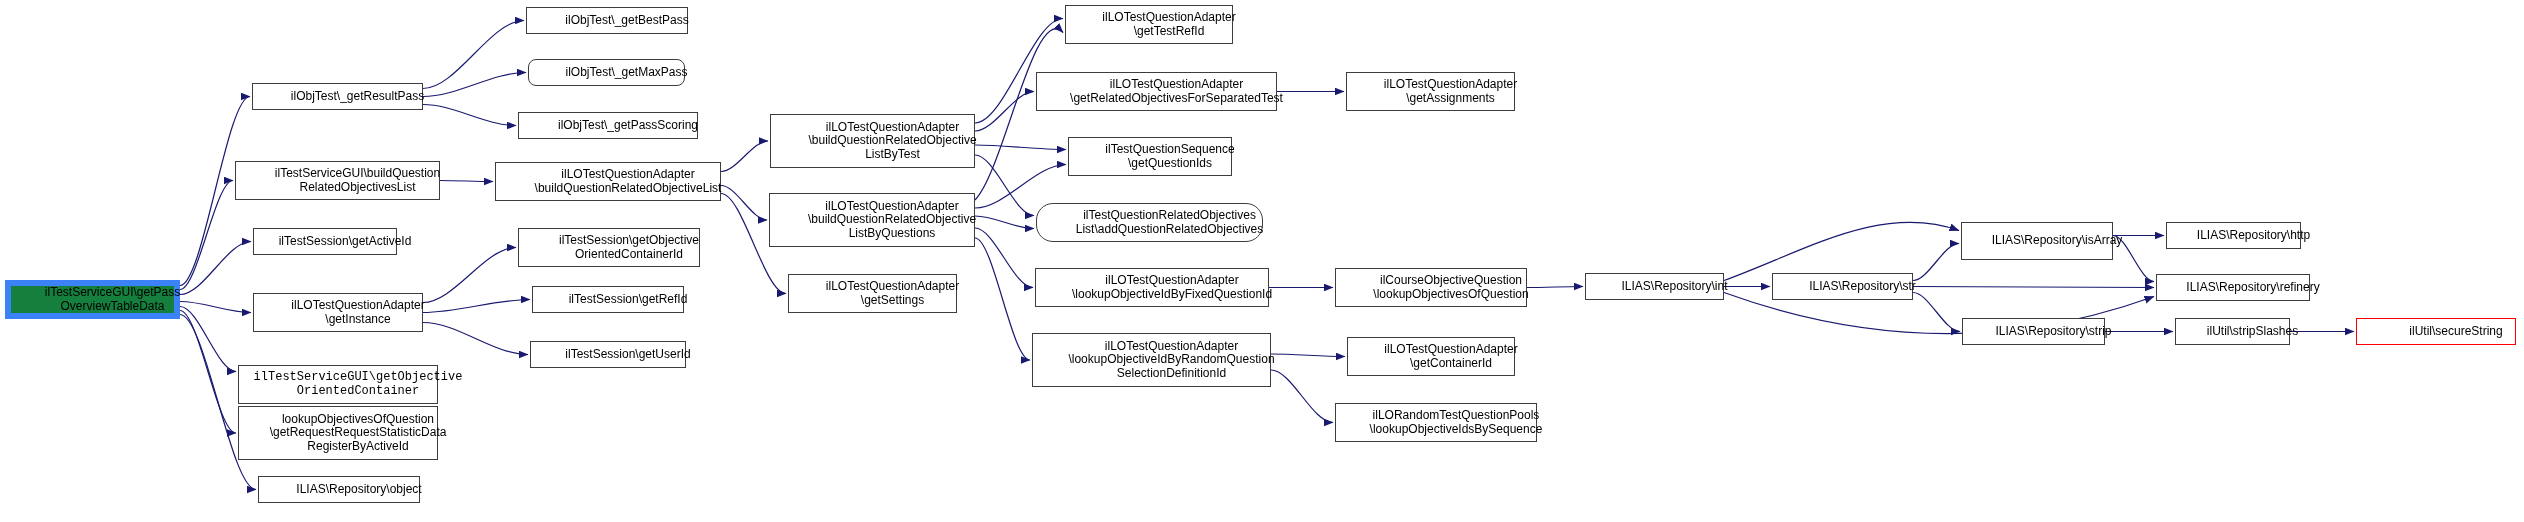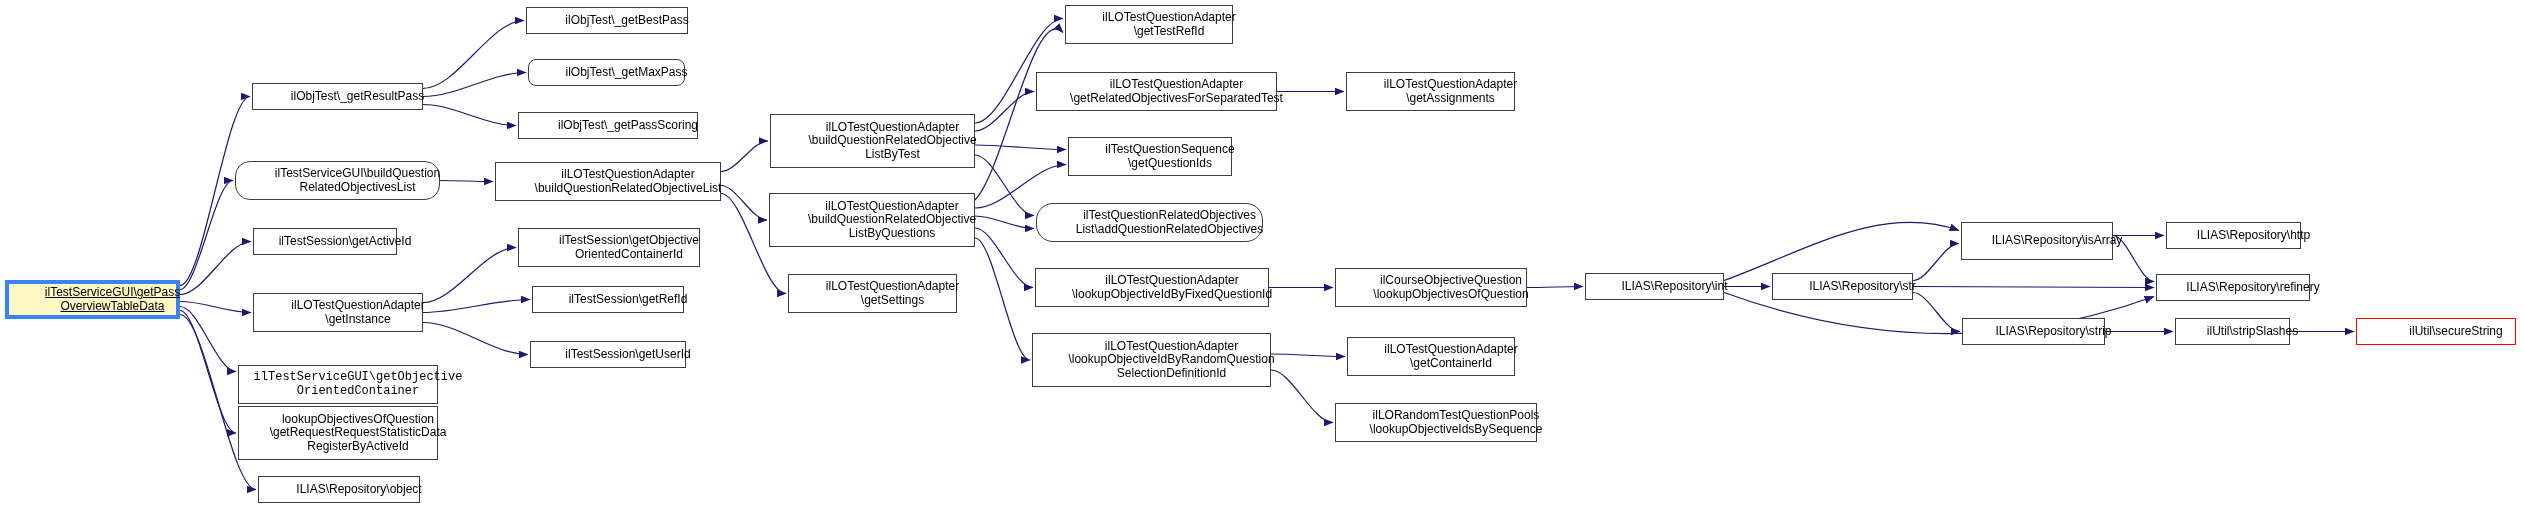--- a/index.html
+++ b/index.html
@@ -21,24 +21,23 @@
     background:#ffffff;
     border:1px solid #3d3d3d;
     color:#000000;
     font-size:12px;
     line-height:13.5px;
     cursor:pointer;
     z-index:2;
     padding-left:40px;
   }
   .node.root{
-    background:#fef9c3;
-    border:4px solid #3b82f6;
+    background:#15803d;
+    border:6px solid #3b82f6;
     cursor:default;
-    text-decoration:underline;
   }
   .node.highlight{
     border:1.2px solid #ff0000;
   }
 </style>
 </head>
 <body>
 
 <div id="graph">
   <svg id="edge-layer" width="2524" height="522" viewBox="0 0 2524 522" xmlns="http://www.w3.org/2000/svg">
@@ -88,21 +87,21 @@
         <path d="M2113,235.5 C2130,235.5 2147,235.5 2164,235.5" class="edge" marker-end="url(#arrow)"></path>
         <path d="M2113,235.5 C2126.6666666666665,235.5 2140.3333333333335,281.5 2154,281.5" class="edge" marker-end="url(#arrow)"></path>
         <path d="M2105,331.5 C2127.6666666666665,331.5 2150.3333333333335,331.5 2173,331.5" class="edge" marker-end="url(#arrow)"></path>
         <path d="M2290,331.5 C2311.3333333333335,331.5 2332.6666666666665,331.5 2354,331.5" class="edge" marker-end="url(#arrow)"></path>
       </g>
   </svg>
 
 <div class="node root" style="left: 5px; top: 280px; width: 175px; height: 39px;">ilTestServiceGUI\getPass
 OverviewTableData</div>
     <div class="node" style="left: 252px; top: 83px; width: 171px; height: 27px;">ilObjTest\_getResultPass</div>
-    <div class="node" style="left: 235px; top: 161px; width: 205px; height: 39px; border-radius: 15px;">ilTestServiceGUI\buildQuestion
+    <div class="node" style="left: 235px; top: 161px; width: 205px; height: 39px;">ilTestServiceGUI\buildQuestion
 RelatedObjectivesList</div>
     <div class="node" style="left: 253px; top: 228px; width: 144px; height: 27px;">ilTestSession\getActiveId</div>
     <div class="node" style="left: 253px; top: 293px; width: 170px; height: 39px;">ilLOTestQuestionAdapter
 \getInstance</div>
     <div class="node" style="left: 238px; top: 365px; width: 200px; height: 39px; font-family: Liberation Mono, monospace;">ilTestServiceGUI\getObjective
 OrientedContainer</div>
     <div class="node" style="left: 238px; top: 406px; width: 200px; height: 54px;">lookupObjectivesOfQuestion
 \getRequestRequestStatisticData
 RegisterByActiveId</div>
     <div class="node" style="left: 258px; top: 476px; width: 162px; height: 27px;">ILIAS\Repository\object</div>

